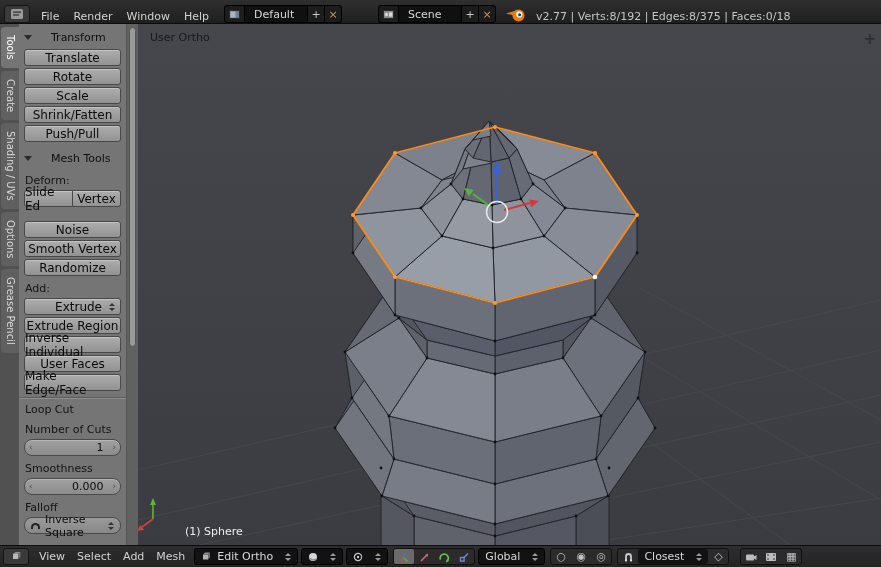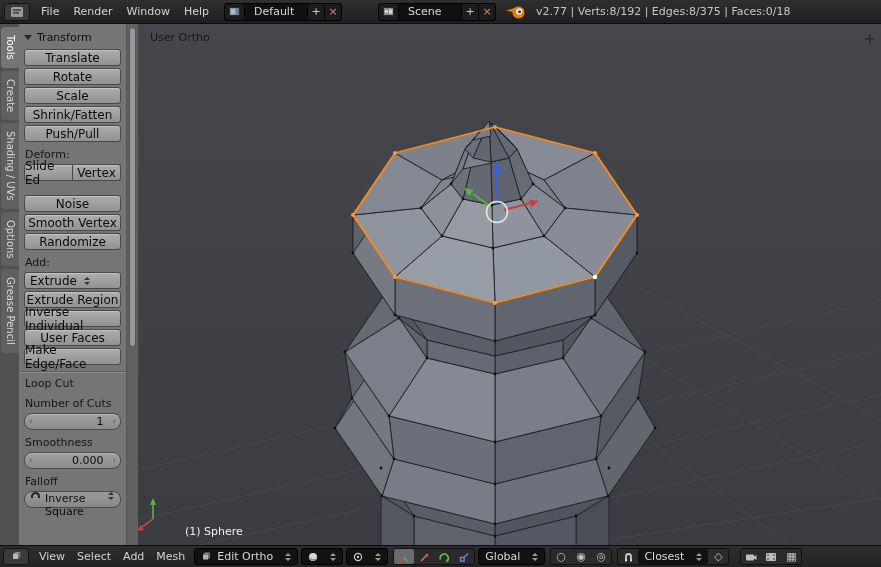--- a/index.html
+++ b/index.html
@@ -3,21 +3,21 @@
 <meta charset="utf-8">
 <style>
   *{box-sizing:border-box;margin:0;padding:0}
   html,body{background:#111}
   .app{position:relative;width:881px;height:567px;overflow:hidden;
        font-family:"DejaVu Sans","Liberation Sans",sans-serif;font-size:11px;color:#ccc;background:#404147}
 
   
   .top-header{position:absolute;top:0;left:0;right:0;height:24px;
     background:linear-gradient(#2f2f2f,#1f1f1f);border-bottom:1px solid #0c0c0c;
-    display:flex;align-items:center;padding:0 4px;white-space:nowrap;overflow:hidden;z-index:6}
+    display:flex;align-items:flex-end;padding:0 4px;white-space:nowrap;overflow:hidden;z-index:6}
   .hbtn{height:18px;display:flex;align-items:center;justify-content:center;border-radius:3px}
   .etype{width:26px;background:#3a3a3a;border:1px solid #141414;margin-right:4px}
   .menu{padding:0 7px;color:#d2d2d2;cursor:default}
   .idfield{display:flex;align-items:center;height:18px;background:#101010;border:1px solid #000;
     border-radius:3px;color:#d8d8d8;margin-left:8px}
   .idfield .browse{width:20px;height:100%;display:flex;align-items:center;justify-content:center;
     border-right:1px solid #000;background:#1c1c1c;border-radius:3px 0 0 3px}
   .idfield .name{padding:0 9px;min-width:62px}
   .idfield .mini{width:17px;height:100%;display:flex;align-items:center;justify-content:center;
     border-left:1px solid #000;background:#1c1c1c;color:#c9c9c9}
@@ -34,41 +34,41 @@
   
   .tabstrip{position:absolute;left:0;top:24px;width:19px;bottom:22px;background:#515151;
     display:flex;flex-direction:column;align-items:flex-end;padding-top:3px;z-index:4}
   .tab{writing-mode:vertical-rl;width:18px;padding:8px 0;margin-bottom:3px;text-align:center;
     font-size:10px;background:#606060;color:#d9d9d9;border-radius:4px 0 0 4px;line-height:17px}
   .tab.active{background:#757575;color:#fff}
 
   
   .toolshelf{position:absolute;left:19px;top:24px;width:107px;bottom:22px;background:#757575;
     padding:4px 5px 0 5px;overflow:hidden;color:#111;z-index:4}
-  .sechdr{display:flex;align-items:center;gap:5px;color:#0e0e0e;padding:3px 0 5px}
+  .sechdr{display:flex;align-items:center;gap:19px;color:#0e0e0e;padding:3px 0 5px}
   .tri{width:0;height:0;border-left:4px solid transparent;border-right:4px solid transparent;border-top:5px solid #2a2a2a}
   .tbtn{height:17px;margin-bottom:2px;background:linear-gradient(#adadad,#929292);
     border:1px solid #484848;border-radius:3px;color:#0b0b0b;font-size:12px;
     display:flex;align-items:center;justify-content:center;box-shadow:inset 0 1px 0 rgba(255,255,255,.28)}
   .row2{display:flex;margin-bottom:2px}
   .row2 .tbtn{flex:1;margin-bottom:12px}
   .row2 .tbtn:first-child{border-radius:3px 0 0 3px}
   .row2 .tbtn:last-child{border-radius:0 3px 3px 0;border-left:0}
   .shelf-lbl{color:#141414;padding:4px 1px 3px}
-  .menu-btn{justify-content:flex-start;padding:0 5px}
+  .menu-btn{justify-content:flex-end;padding:0 5px}
   .menu-btn .updown .u{border-bottom-color:#333}
   .menu-btn .updown .d{border-top-color:#333}
   .opsep{height:1px;background:#5d5d5d;box-shadow:0 1px 0 rgba(255,255,255,.18);margin:6px -5px 4px}
   .slider{height:17px;margin-bottom:2px;background:linear-gradient(#a0a0a0,#8c8c8c);
     border:1px solid #4a4a4a;border-radius:8px;display:flex;align-items:center;
     color:#0c0c0c;padding:0 4px;box-shadow:inset 0 1px 0 rgba(255,255,255,.25)}
   .sarr{color:#4f4f4f;font-size:9px;line-height:15px}
   .sval{flex:1;text-align:right;padding-right:9px}
   .ddown{height:17px;margin-bottom:2px;background:linear-gradient(#9b9b9b,#878787);
-    border:1px solid #4a4a4a;border-radius:8px;display:flex;gap:5px;
+    border:1px solid #4a4a4a;border-radius:8px;display:flex;align-items:center;gap:5px;
     color:#0c0c0c;padding:0 6px}
   .curve-ic{width:9px;height:6px;border:2px solid #222;border-bottom:none;border-radius:9px 9px 0 0}
   .ddown .grow{flex:1}
 
   
   .vscroll{position:absolute;left:126px;top:24px;width:12px;bottom:22px;background:#616161;
     border-left:1px solid #555;z-index:4}
   .vthumb{position:absolute;left:2px;right:2px;top:3px;height:320px;background:#999;
     border-radius:4px;border:1px solid #545454}
 
@@ -161,20 +161,24 @@
     <div class="sechdr">
       <span class="tri"></span>
       <span>Transform</span>
     </div>
     <div class="tbtn">Translate</div>
     <div class="tbtn">Rotate</div>
     <div class="tbtn">Scale</div>
     <div class="tbtn">Shrink/Fatten</div>
     <div class="tbtn">Push/Pull</div>
 
+    <div class="sechdr" style="margin-top:7px">
+      <span class="tri"></span>
+      <span>Mesh Tools</span>
+    </div>
     <div class="shelf-lbl">Deform:</div>
     <div class="row2">
       <div class="tbtn">Slide Ed</div>
       <div class="tbtn">Vertex</div>
     </div>
     <div class="tbtn">Noise</div>
     <div class="tbtn">Smooth Vertex</div>
     <div class="tbtn">Randomize</div>
     <div class="shelf-lbl">Add:</div>
     <div class="tbtn menu-btn">

